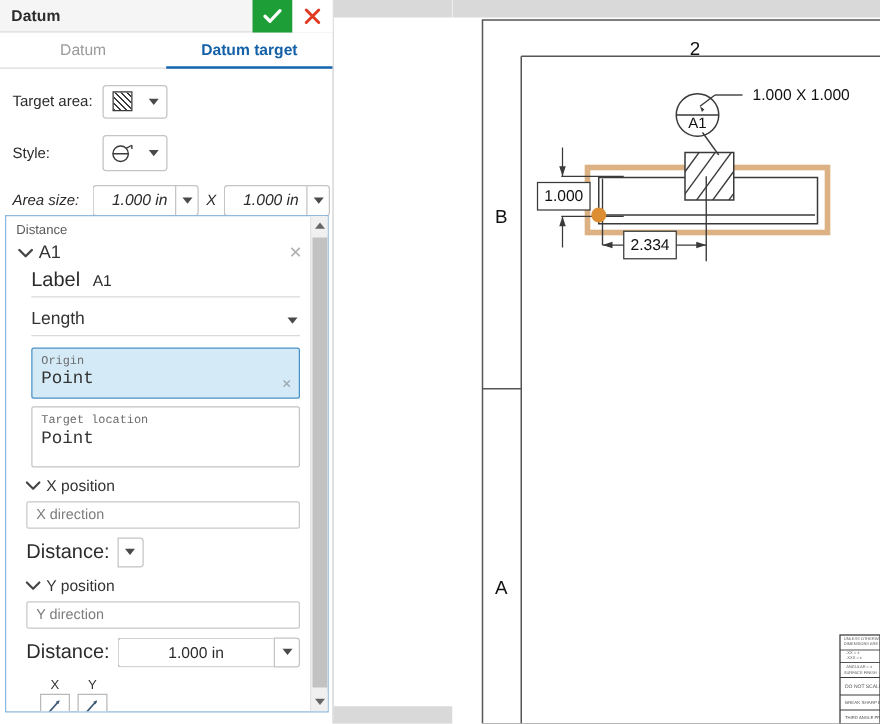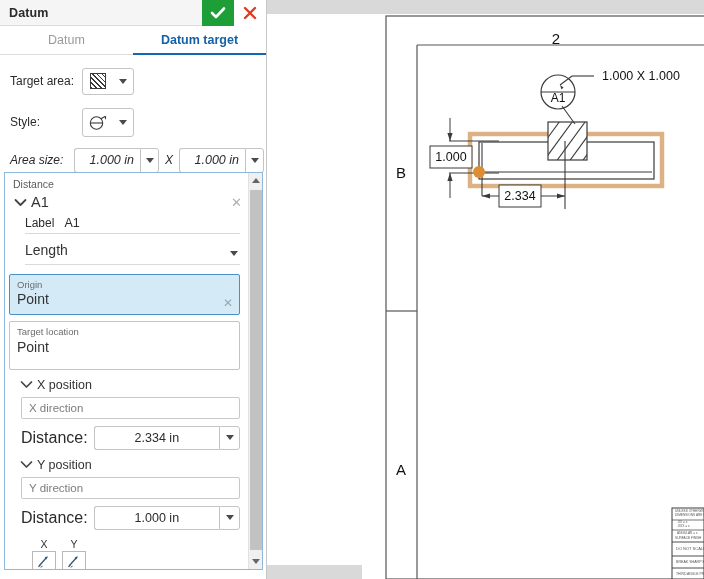--- a/index.html
+++ b/index.html
@@ -141,37 +141,38 @@
   .grp-x {
     position: absolute; right: 8px; top: 50%; transform: translateY(-50%);
     font-size: 13px; color: #b0b0b0; cursor: pointer; line-height: 1;
   }
   .label-row {
     display: flex; align-items: baseline;
     margin: 2px 10px 0 20px;
     border-bottom: 1px solid #dadada;
     padding-bottom: 3px;
   }
-  .label-key { font-size: 12px; color: #2b2b2b; margin-right: 10px; }
+  .label-key { font-size: 16px; color: #2b2b2b; margin-right: 10px; }
   .label-val { font-size: 12.5px; color: #2b2b2b; }
 
   .plain-select {
     display: flex; align-items: flex-start; justify-content: space-between;
     margin: 6px 10px 0 20px;
     border-bottom: 1px solid #dadada;
     padding: 2px 2px 4px 0;
   }
   .plain-select .txt { font-size: 14px; color: #333; }
 
   .boxfield {
-    margin: 9px 10px 0 4px;
+    margin: 9px 10px 0 20px;
     border: 1px solid #c4c4c4; border-radius: 2px;
     background: #ffffff;
     padding: 4px 6px 5px 7px;
     position: relative;
+    font-family: Liberation Mono, monospace;
   }
   .boxfield.selected {
     background: #d4ebf7;
     border: 1px solid #4a90c4;
   }
   .bf-cap { font-size: 9.5px; color: #6b6b6b; line-height: 1.2; }
   .bf-val { font-size: 14px; color: #333; line-height: 1.35; }
   .bf-x {
     position: absolute; right: 6px; bottom: 5px;
     font-size: 12px; color: #9aa7ad; cursor: pointer; line-height: 1;
@@ -391,21 +392,20 @@
                 <path d="M1.5 2 L6.5 7 L11.5 2" stroke="#444" stroke-width="1.7" fill="none" stroke-linecap="round" stroke-linejoin="round"></path>
               </svg>
           </span>
           <span class="sec-title">X position</span>
         </div>
         <div class="ghost-input">
           <span>X direction</span>
         </div>
         <div class="dist-row">
           <span class="dist-label">Distance:</span>
-          <div class="dist-field">2.334 in</div>
           <div class="dist-caret">
               <div class="caret-glyph"></div>
             </div>
         </div>
 
         <div class="sec-header">
           <span class="chev">
             <svg width="13" height="9" viewBox="0 0 13 9">
                 <path d="M1.5 2 L6.5 7 L11.5 2" stroke="#444" stroke-width="1.7" fill="none" stroke-linecap="round" stroke-linejoin="round"></path>
               </svg>

